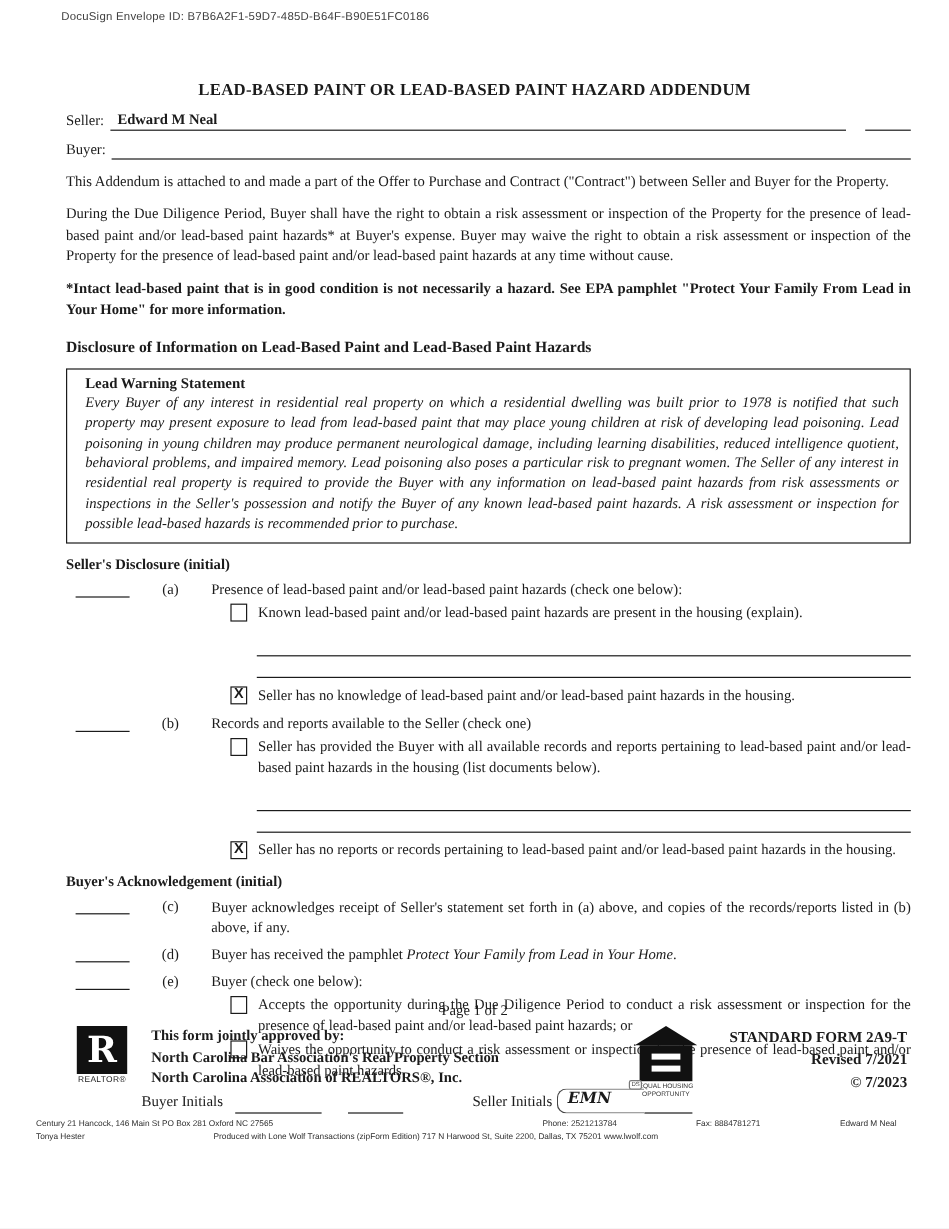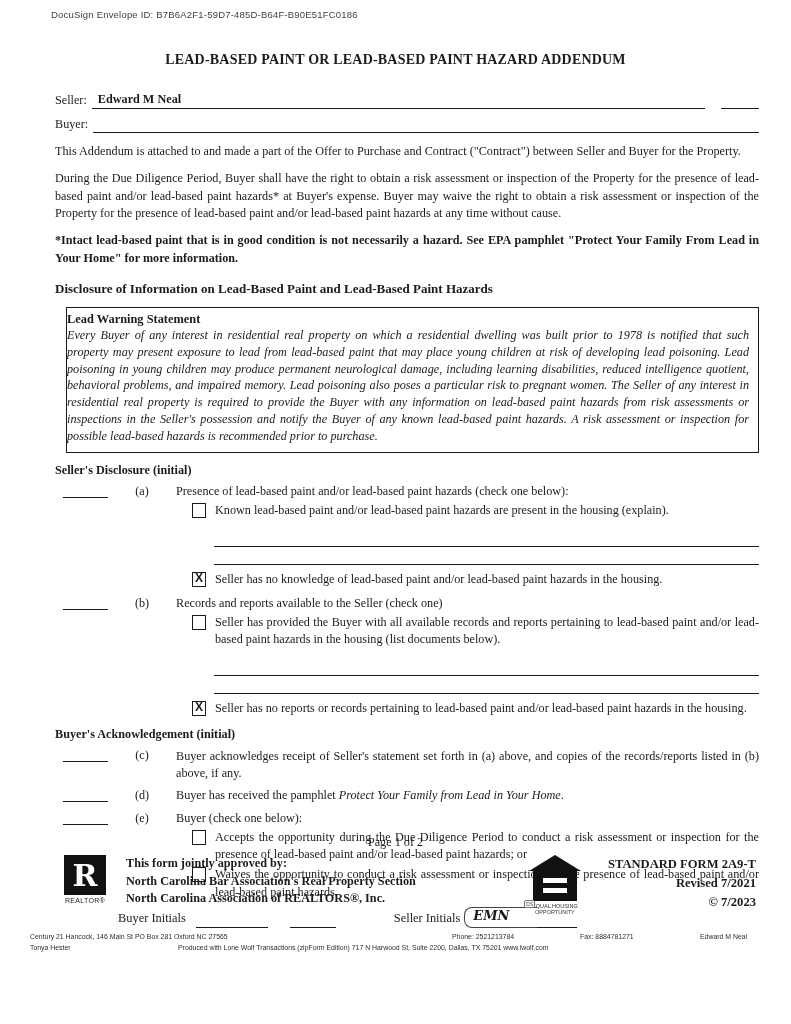--- a/index.html
+++ b/index.html
@@ -1,31 +1,31 @@
 <!DOCTYPE html>
 <html><head>
 <meta charset="utf-8">
 <style>
   html,body{margin:0;padding:0;background:#e8e8e8;}
   .page{position:relative;width:791px;height:1024px;background:#ffffff;margin:0 auto;
         font-family:"Liberation Serif",serif;color:#1b1b1b;overflow:hidden;}
   .docusign{position:absolute;top:9px;left:35px;font-family:"Liberation Sans",sans-serif;
             font-size:9.5px;color:#3f3f3f;letter-spacing:.2px;padding-left:16px;}
-  .doc-title{position:absolute;top:52px;left:0;width:100%;text-align:center;
+  .doc-title{position:absolute;top:68px;left:0;width:100%;text-align:center;
              font-weight:bold;font-size:14px;letter-spacing:.2px;}
   .content{position:absolute;top:92px;left:55px;right:32px;font-size:12.2px;}
   .field-row{display:flex;align-items:flex-end;margin-bottom:7px;}
   .field-label{white-space:nowrap;padding-right:5px;padding-bottom:1px;}
   .field-value{flex:1;border-bottom:1.4px solid #1b1b1b;font-weight:bold;
                padding:0 4px 1px 6px;min-height:15px;}
   .field-tail{width:38px;border-bottom:1.4px solid #1b1b1b;margin-left:16px;height:14px;}
   .para{text-align:justify;line-height:1.42;margin:10px 0;}
   .para.bold{font-weight:bold;}
   .center-head{text-align:left;font-weight:bold;font-size:13px;margin:14px 0 10px 0;}
-  .warnbox{border:1.6px solid #1b1b1b;padding:4px 9px 7px 0;margin:2px 0 10px 11px;}
+  .warnbox{border:1.6px solid #1b1b1b;padding:4px 9px 7px 15px;margin:2px 0 10px 0;}
   .warnbox .wtitle{font-weight:bold;font-size:12.4px;}
   .warnbox .wbody{font-style:italic;text-align:justify;line-height:1.38;font-size:12.2px;}
   .sect-head{font-weight:bold;margin:8px 0 6px 0;}
   .item{display:flex;margin-bottom:6px;}
   .init-line{width:45px;border-bottom:1.3px solid #1b1b1b;height:13px;margin:0 0 3px 8px;flex:none;}
   .item-label{width:68px;text-align:center;flex:none;}
   .item-body{flex:1;}
   .opt{display:flex;margin:3px 0 2px 16px;}
   .cb{width:12px;height:13px;border:1.4px solid #1b1b1b;flex:none;margin:1px 9px 0 0;
       text-align:center;font-weight:bold;font-size:12px;line-height:13px;

